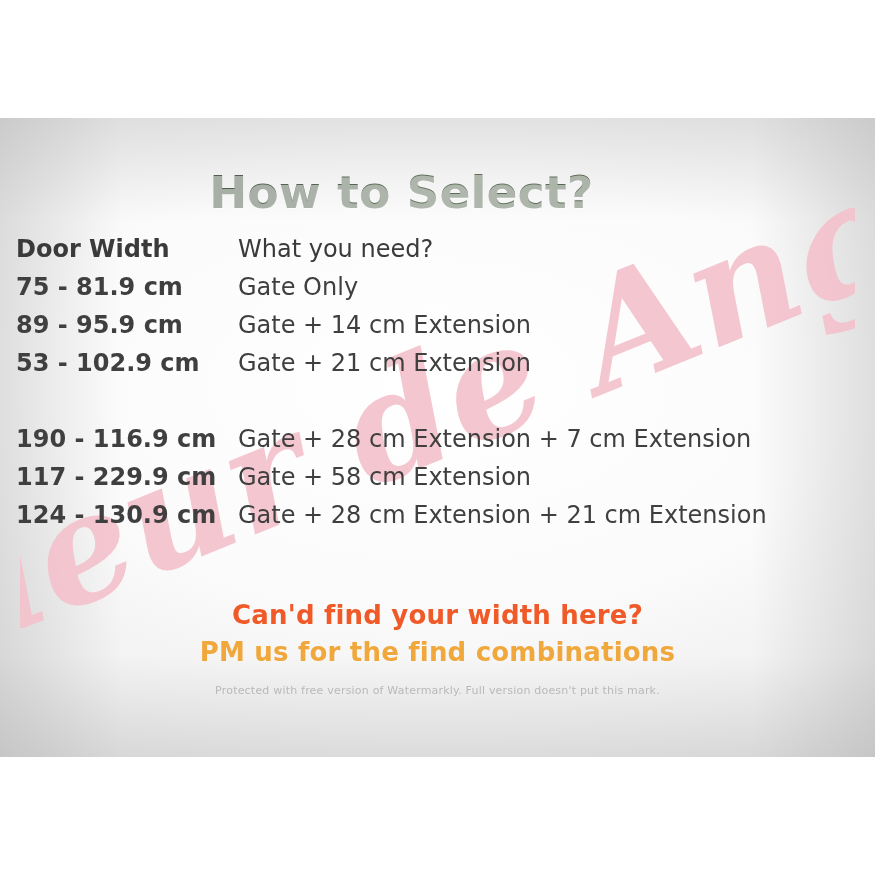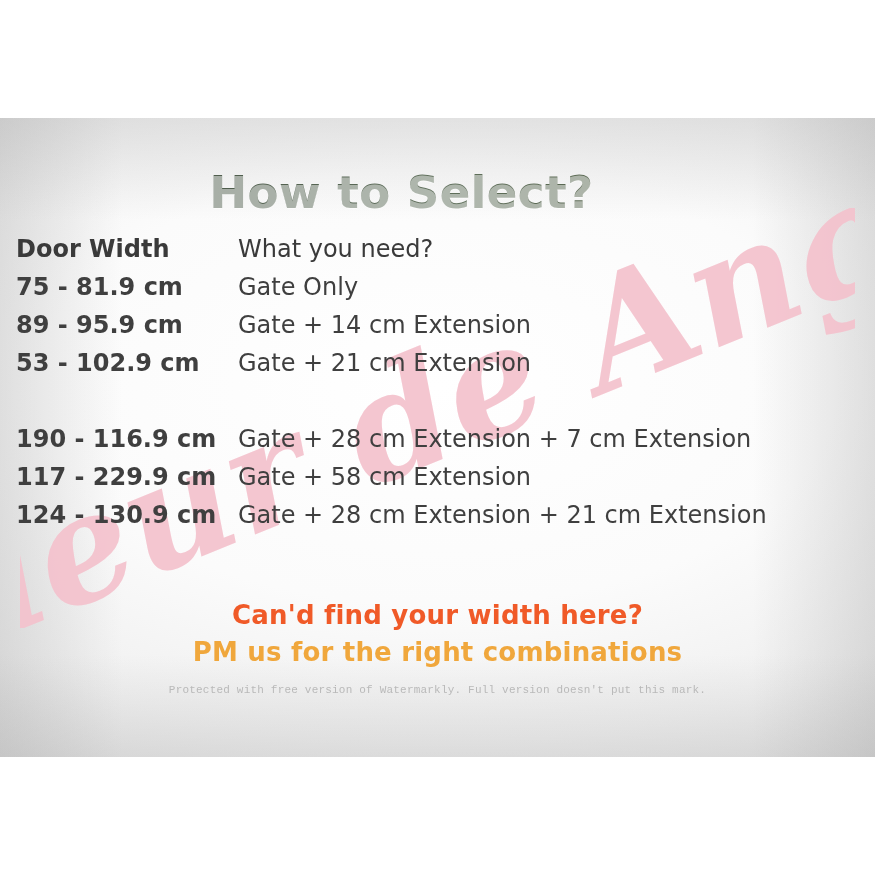--- a/index.html
+++ b/index.html
@@ -122,21 +122,20 @@
   
   #wm-note {
     position: absolute;
     top: 566px;
     left: 0;
     width: 875px;
     text-align: center;
     font-size: 11px;
     color: #b9b9b9;
     letter-spacing: 0.2px;
-    font-family: Liberation Mono, monospace;
   }
 
   
   #script-wm {
     position: absolute;
     left: 20px;
     top: 90px;
     width: 835px;
     height: 420px;
     z-index: 2;
@@ -203,19 +202,19 @@
 
       <div class="row">
         <div class="col-a">124 - 130.9 cm</div>
         <div class="col-b">Gate + 28 cm Extension + 21 cm Extension</div>
       </div>
 
     </div>
 
     <div id="cta">
       <div class="line1">Can'd find your width here?</div>
-      <div class="line2">PM us for the right combinations</div>
+      <div class="line2">PM us for the find combinations</div>
     </div>
 
     <div id="wm-note">Protected with free version of Watermarkly. Full version doesn't put this mark.</div>
 
   </div>
 </div>
 
 </body></html>

